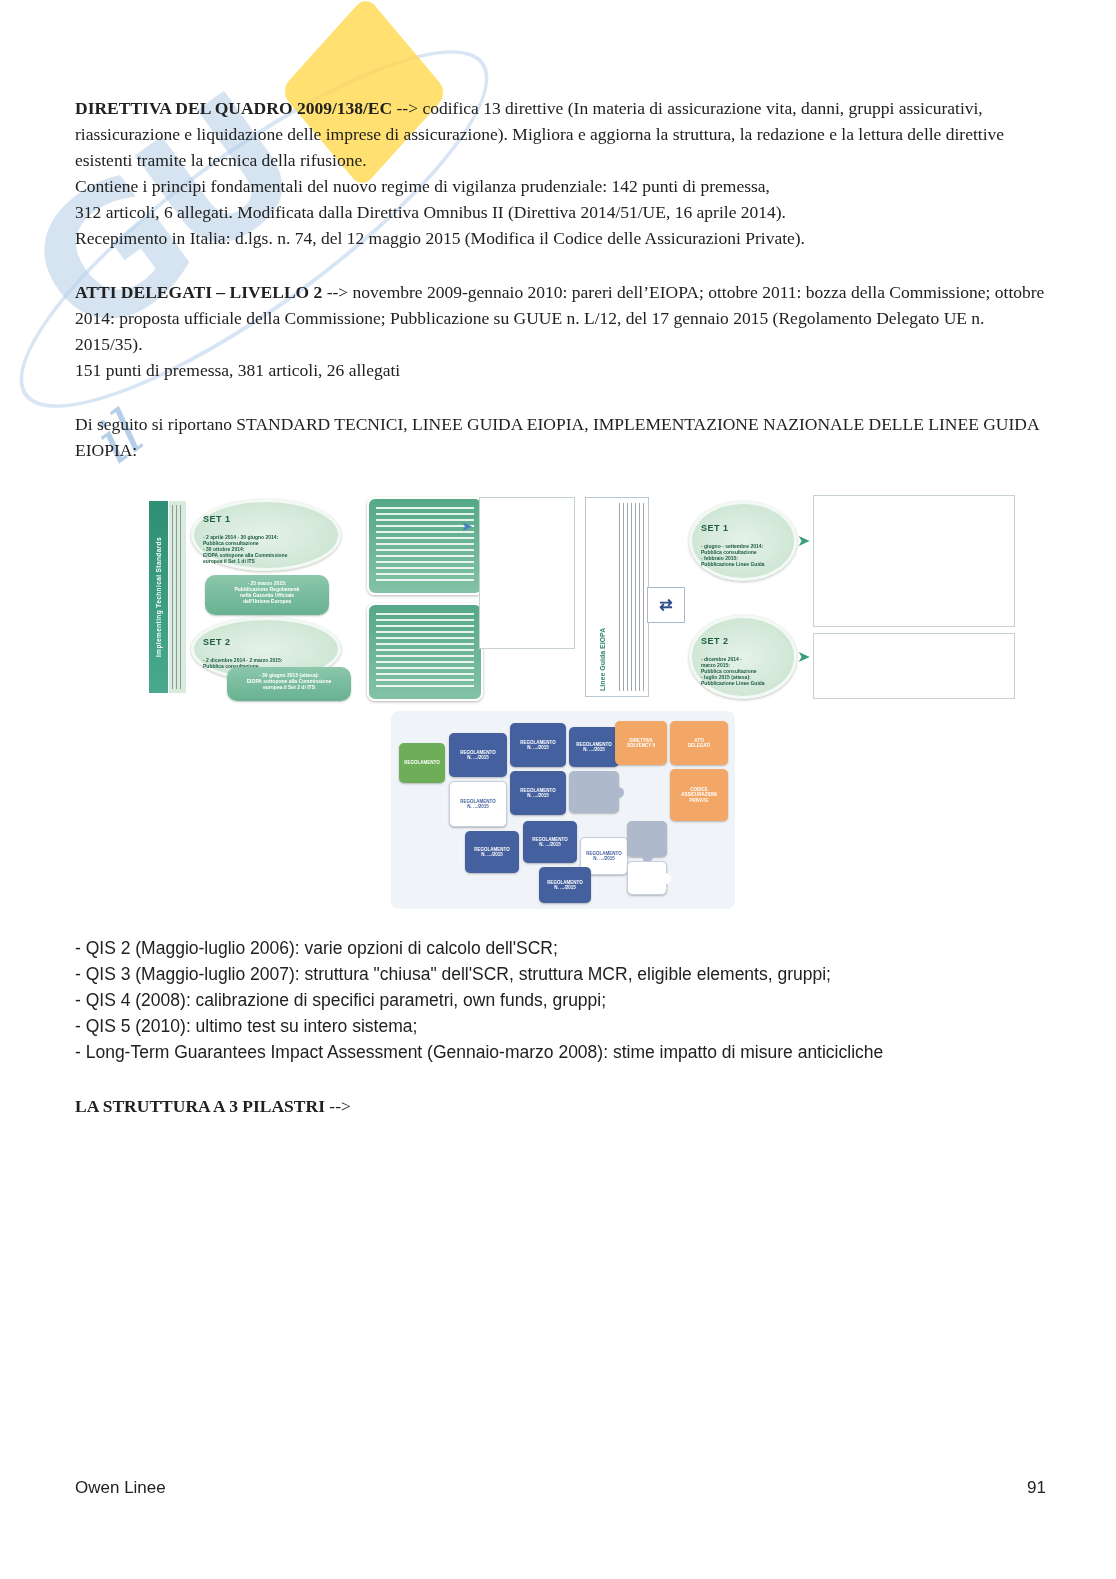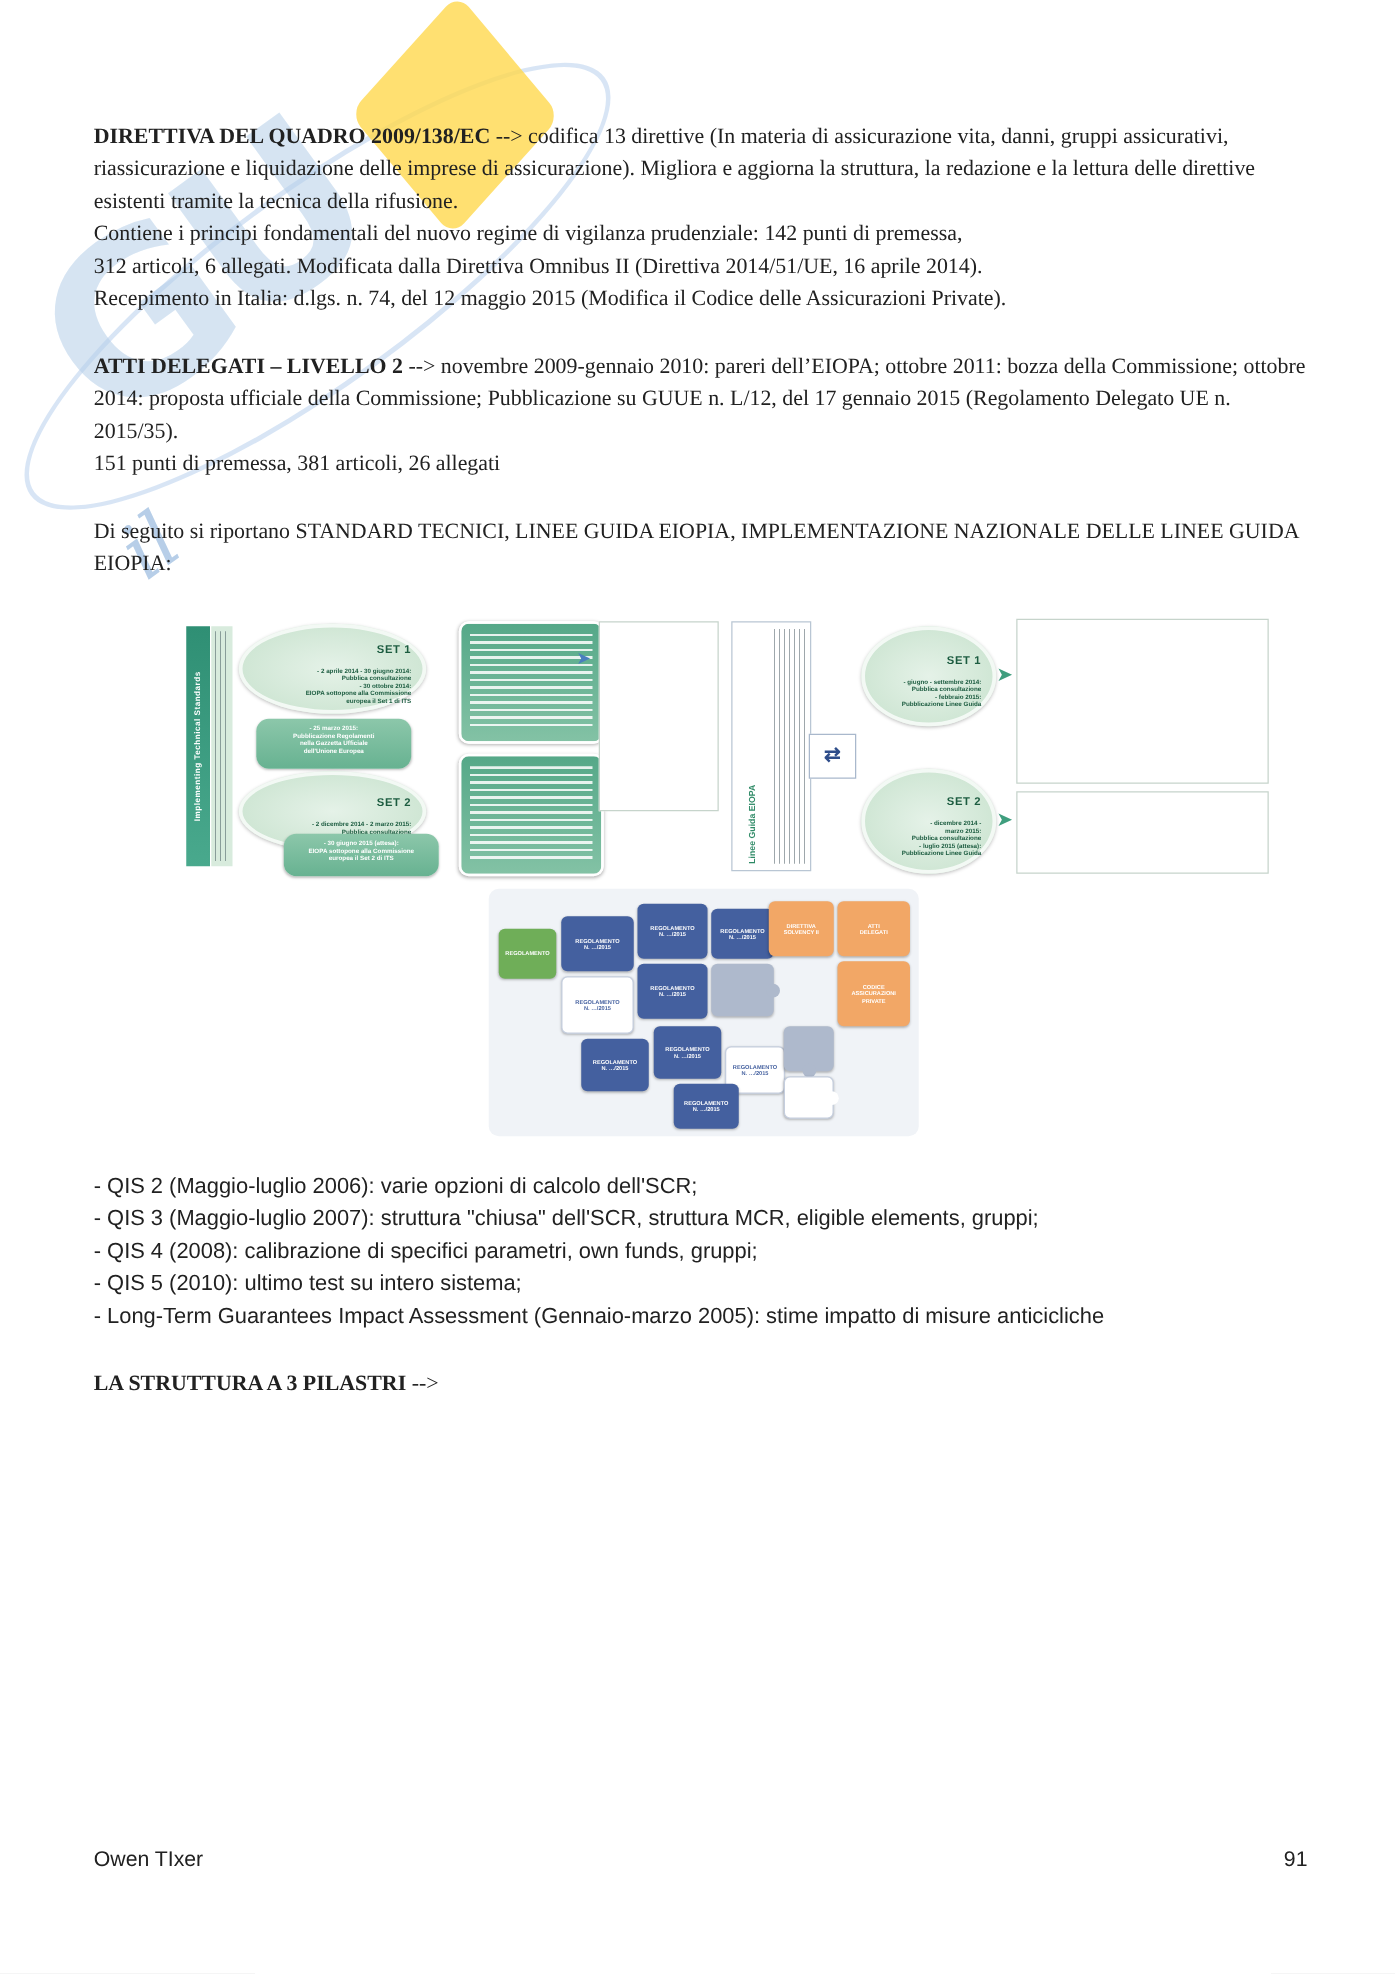--- a/index.html
+++ b/index.html
@@ -33,21 +33,21 @@
 
   .d-vbar{position:absolute;left:80px;top:10px;width:19px;height:192px;background:linear-gradient(#2f8f74,#49a98d);
           display:flex;align-items:center;justify-content:center;}
   .vtext{writing-mode:vertical-rl;transform:rotate(180deg);color:#fff;font-size:6.5px;font-weight:bold;
           letter-spacing:.4px;white-space:nowrap;}
   .d-vstrip{position:absolute;left:100px;top:10px;width:17px;height:192px;background-color:#d8ebdd;padding:4px 3px;box-sizing:border-box;}
 
   .ellipse{position:absolute;border-radius:50%;
           background:radial-gradient(ellipse at center,#e5f2e8 0%,#cfe6d4 70%,#b9d7c2 100%);
           box-shadow:inset 0 0 0 3px rgba(255,255,255,.75),0 1px 3px rgba(0,0,0,.25);
-          text-align:right;color:#1c5c40;display:flex;flex-direction:column;justify-content:center;
+          text-align:left;color:#1c5c40;display:flex;flex-direction:column;justify-content:center;
           padding:4px 12px;box-sizing:border-box;}
   .ell-title{font-weight:bold;font-size:9px;letter-spacing:.5px;margin-bottom:2px;}
   .ell-body{font-size:5px;line-height:6px;font-weight:bold;}
   .e-l1{left:122px;top:8px;width:150px;height:72px;}
   .e-l2{left:122px;top:126px;width:150px;height:64px;}
   .e-r1{left:620px;top:10px;width:108px;height:80px;}
   .e-r2{left:620px;top:124px;width:108px;height:84px;}
 
   .gbox{position:absolute;border-radius:10px;background:linear-gradient(#8cc7aa,#67b291);color:#fff;
           font-size:5px;line-height:6px;font-weight:bold;text-align:center;padding:5px 6px;
@@ -242,25 +242,25 @@
       <div class="pz c-orange po3">CODICE
 ASSICURAZIONI
 PRIVATE</div>
     </div>
 
     <div>
       <div class="qline">- QIS 2 (Maggio-luglio 2006): varie opzioni di calcolo dell'SCR;</div>
       <div class="qline">- QIS 3 (Maggio-luglio 2007): struttura "chiusa" dell'SCR, struttura MCR, eligible elements, gruppi;</div>
       <div class="qline">- QIS 4 (2008): calibrazione di specifici parametri, own funds, gruppi;</div>
       <div class="qline">- QIS 5 (2010): ultimo test su intero sistema;</div>
-      <div class="qline">- Long-Term Guarantees Impact Assessment (Gennaio-marzo 2005): stime impatto di misure anticicliche</div>
+      <div class="qline">- Long-Term Guarantees Impact Assessment (Gennaio-marzo 2008): stime impatto di misure anticicliche</div>
     </div>
 
     <div class="para" style="margin-top:28px;">
       <span class="b">LA STRUTTURA A 3 PILASTRI</span><span> --&gt;</span>
     </div>
 
   </div>
 
-  <div class="footer-left">Owen TIxer</div>
+  <div class="footer-left">Owen Linee</div>
   <div class="footer-right">91</div>
 
 </div>
 
 </body></html>

